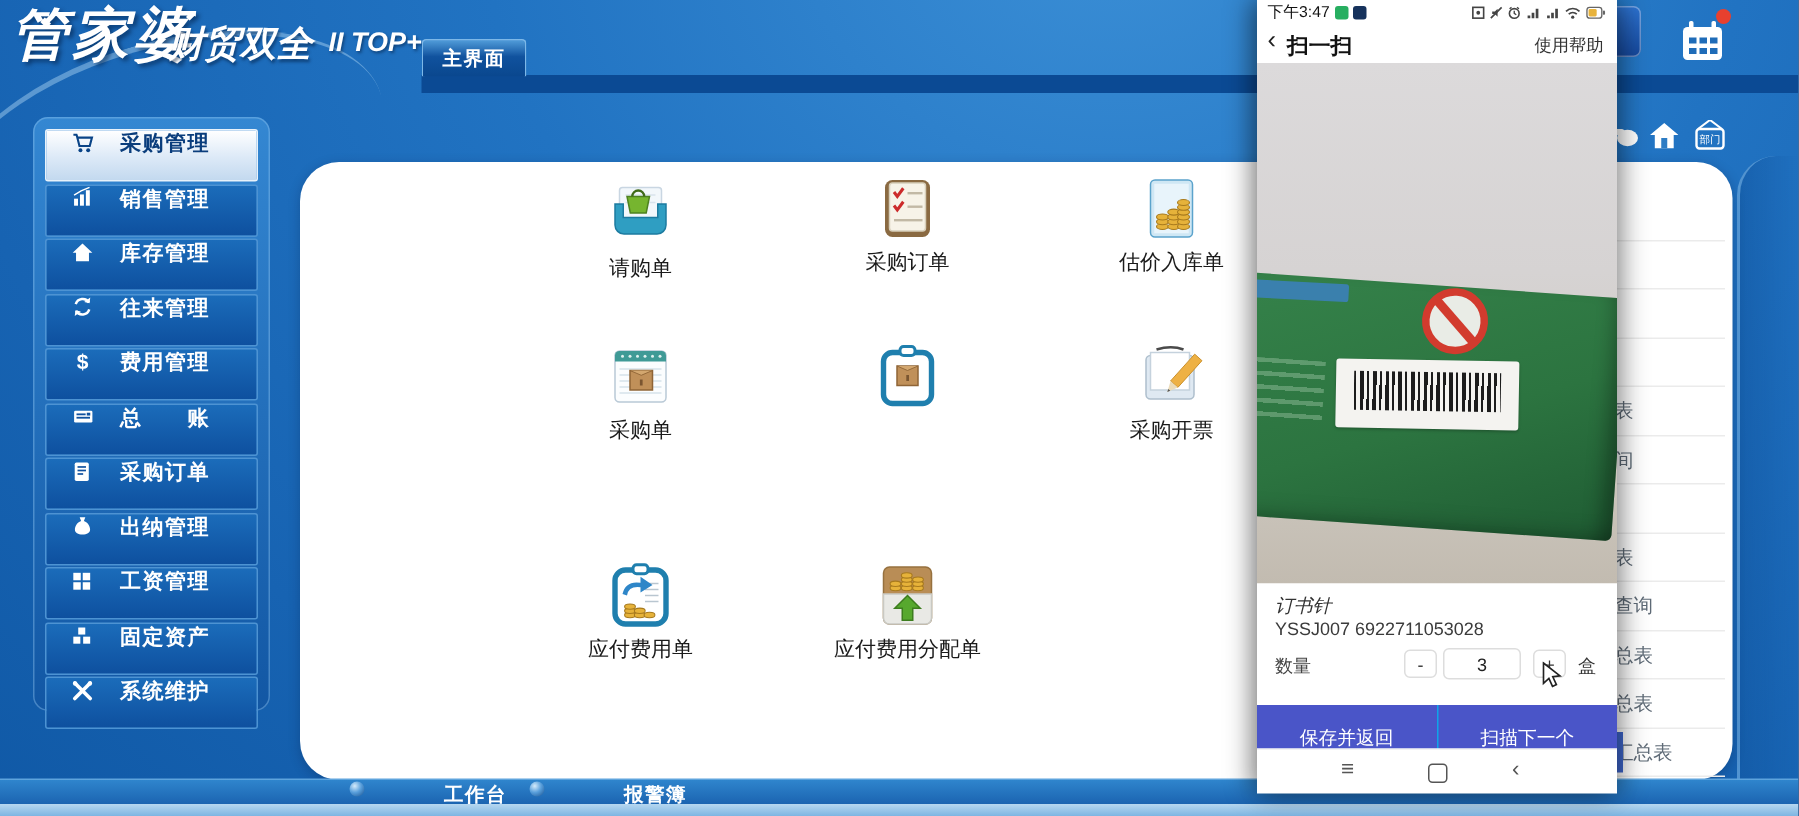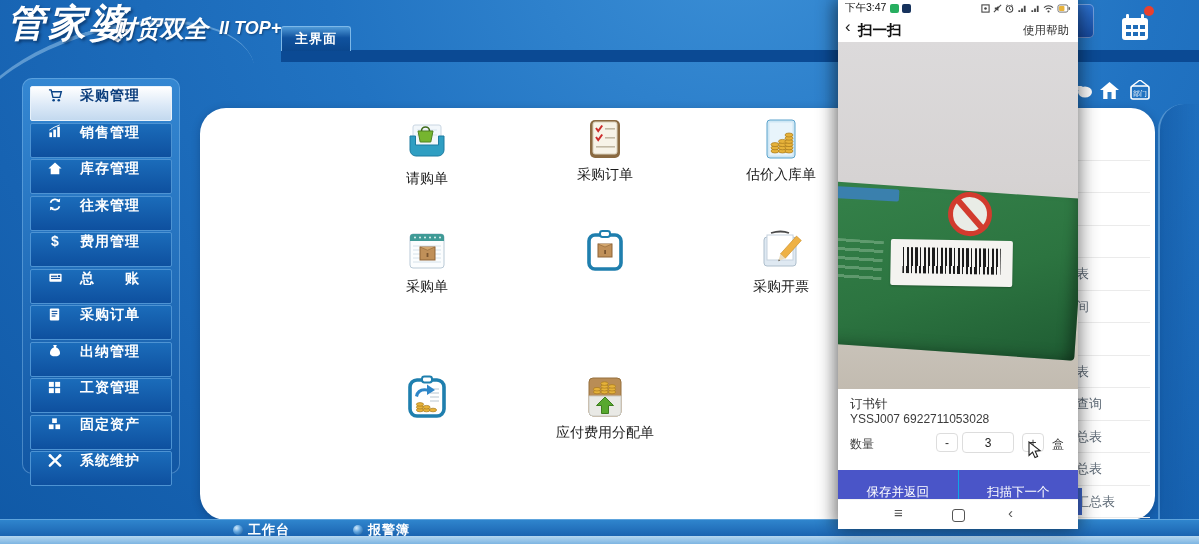--- a/index.html
+++ b/index.html
@@ -51,21 +51,21 @@
   .cal-wrap{position:absolute;left:1117px;top:10px;width:40px;height:40px;}
   .cal-dot{position:absolute;left:27px;top:-4px;width:10px;height:10px;border-radius:50%;background:#e8402e;}
   .shortcut-partial{position:absolute;left:1070px;top:4px;width:24px;height:34px;border-radius:5px;
     background:linear-gradient(180deg,#2e74d2,#16489c);box-shadow:inset 0 0 0 1px rgba(255,255,255,.35);}
   .right-band{position:absolute;left:1158px;top:104px;width:41px;height:420px;
     border-left:2px solid rgba(140,195,240,.5);border-top-left-radius:26px;
     background:linear-gradient(90deg,rgba(20,90,165,.65),rgba(35,115,195,.2));}
   
   .taskbar{position:absolute;left:0;top:519px;width:100%;height:17px;
     background:linear-gradient(180deg,#2f85cd 0%,#1a62af 100%);border-top:1px solid #5ea4dd;}
-  .tb-item{position:absolute;top:1px;display:flex;align-items:center;cursor:pointer;}
+  .tb-item{position:absolute;top:1px;display:flex;align-items:flex-start;cursor:pointer;gap:48px;}
   .tb-ball{width:10px;height:10px;border-radius:50%;margin-right:5px;
     background:radial-gradient(circle at 35% 30%, #d5ebfb 0%, #5aa0dc 45%, #16508f 100%);}
   .tb-label{color:#fff;font-size:13px;font-weight:bold;letter-spacing:1px;}
   .bottom-strip{position:absolute;left:0;top:536px;width:100%;height:8px;
     background:linear-gradient(180deg,#b6d7f0,#7db5e2);}
   
   .phone{position:absolute;left:838px;top:0;width:240px;height:528px;background:#fff;z-index:10;
     box-shadow:-5px 0 16px rgba(0,0,0,.4),5px 0 16px rgba(0,0,0,.3);}
   .p-status{position:absolute;left:0;top:0;width:100%;height:16px;display:flex;align-items:center;padding:0 7px;box-sizing:border-box;}
   .p-time{font-size:10.5px;font-weight:normal;color:#111;}
@@ -89,21 +89,21 @@
     background:repeating-linear-gradient(180deg,rgba(220,240,220,.55) 0 3px, transparent 3px 9px);}
   .barcode{position:absolute;left:66px;top:50px;width:122px;height:46px;background:#f4f3f0;
     transform:rotate(-3deg);border-radius:2px;box-shadow:0 1px 2px rgba(0,0,0,.25);}
   .barcode .bars{position:absolute;left:12px;right:12px;top:8px;bottom:12px;
     background:repeating-linear-gradient(90deg,#1c1c1c 0 1.5px,transparent 1.5px 4px,#1c1c1c 4px 6.5px,transparent 6.5px 8.5px);}
   .prohibit{position:absolute;left:120px;top:1px;width:34px;height:34px;border-radius:50%;
     border:5px solid #d23b2e;background:#e9ece6;}
   .prohibit .pbar{position:absolute;left:-2px;top:14px;width:38px;height:6px;background:#d23b2e;transform:rotate(45deg);}
   
   .p-info{position:absolute;left:0;top:389px;width:100%;height:81px;background:#fff;}
-  .pi-name{position:absolute;left:12px;top:7px;font-size:12.5px;color:#333;}
+  .pi-name{position:absolute;left:12px;top:7px;font-size:12.5px;color:#333;font-style:italic;}
   .pi-code{position:absolute;left:12px;top:23px;font-size:12px;color:#3b3b3b;}
   .qty-label{position:absolute;left:12px;top:47px;font-size:12px;color:#444;}
   .qty-btn{position:absolute;top:44px;width:22px;height:19px;line-height:19px;text-align:center;
     border:1px solid #ddd;border-radius:4px;background:#fff;font-size:12px;color:#333;cursor:pointer;box-sizing:border-box;}
   .qty-minus{left:98px;}
   .qty-plus{left:184px;}
   .qty-value{position:absolute;left:124px;top:43px;width:52px;height:21px;border:1px solid #ddd;border-radius:4px;
     text-align:center;font-size:12px;color:#222;box-sizing:border-box;padding:0;background:#fff;}
   .qty-unit{position:absolute;left:214px;top:47px;font-size:12px;color:#333;}
   
@@ -422,20 +422,21 @@
           <g fill="#e6b23a" stroke="#a87a1d" stroke-width="0.7">
             <ellipse cx="16" cy="36" rx="3.6" ry="1.8"></ellipse>
               <ellipse cx="16" cy="33.2" rx="3.6" ry="1.8"></ellipse>
               <ellipse cx="16" cy="30.4" rx="3.6" ry="1.8"></ellipse>
             <ellipse cx="22.5" cy="36" rx="3.6" ry="1.8"></ellipse>
               <ellipse cx="22.5" cy="33.2" rx="3.6" ry="1.8"></ellipse>
             <ellipse cx="29" cy="36" rx="3.6" ry="1.8"></ellipse>
           </g>
         </svg>
       </div>
+      <div class="m-label">应付费用单</div>
     </div>
 
     <div class="module" style="left:330px;top:266px;">
       <div class="m-icon">
         <svg width="46" height="46" viewBox="0 0 46 46">
           <rect x="7" y="4" width="32" height="38" rx="4" fill="#b98d56" stroke="#96713f"></rect>
           <g fill="#e6b23a" stroke="#a87a1d" stroke-width="0.7">
             <ellipse cx="15" cy="18" rx="3.6" ry="1.8"></ellipse>
               <ellipse cx="15" cy="15.2" rx="3.6" ry="1.8"></ellipse>
             <ellipse cx="22.5" cy="18" rx="3.6" ry="1.8"></ellipse>

